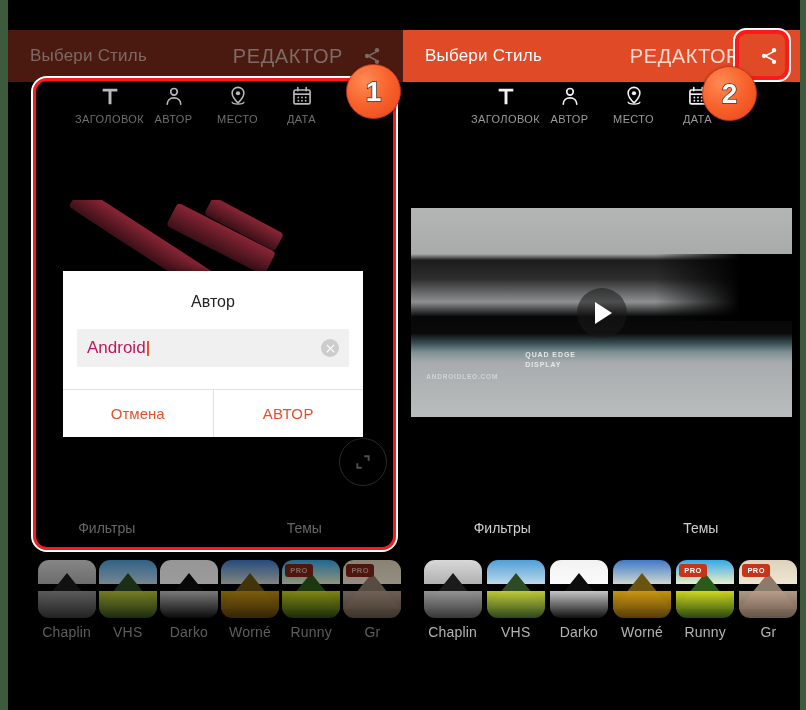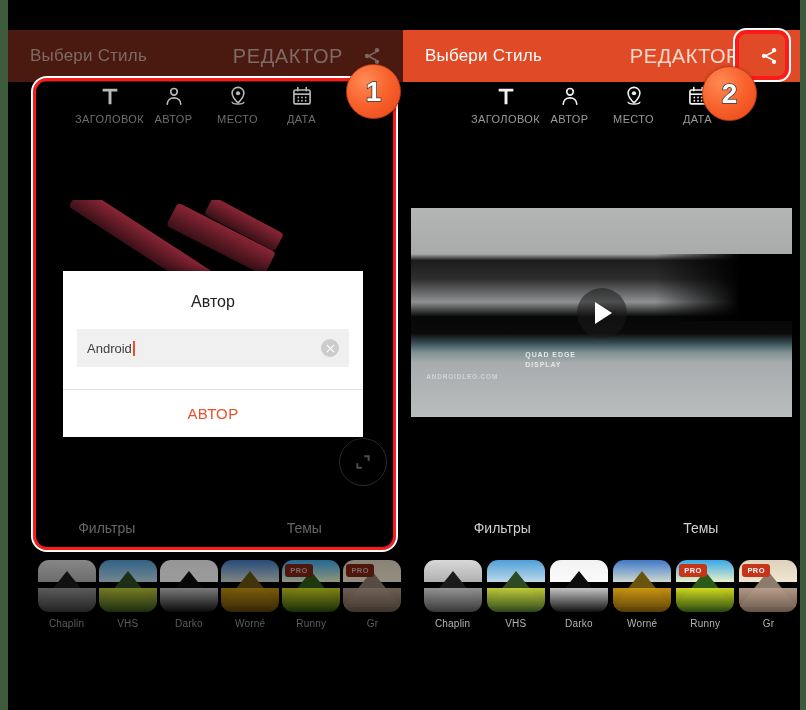--- a/index.html
+++ b/index.html
@@ -150,35 +150,35 @@
 
   
   .filmstrip {
     position: absolute; left: 0; right: 0; top: 560px;
     display: flex; gap: 0;
     padding-left: 28px;
   }
   .panel-right .filmstrip { padding-left: 18px; }
   .filmitem { width: 67px; display: flex; flex-direction: column; align-items: center; gap: 6px; }
   .thumb {
-    width: 58px; height: 52px; border-radius: 11px;
+    width: 58px; height: 58px; border-radius: 11px;
     position: relative; overflow: hidden;
   }
   .thumb .sky { position: absolute; left: 0; right: 0; top: 0; height: 42%; }
   .thumb .mtn {
     position: absolute; left: 50%; top: 22%;
     width: 0; height: 0; margin-left: -29px;
     border-left: 29px solid transparent;
     border-right: 29px solid transparent;
   }
   .thumb .trees {
     position: absolute; left: 0; right: 0; bottom: 0; height: 46%;
     opacity: .95;
   }
-  .filmlbl { font-size: 10px; letter-spacing: .2px; }
+  .filmlbl { font-size: 14px; letter-spacing: .2px; }
   .panel-left  .filmlbl { color: #5e5e5e; }
   .panel-right .filmlbl { color: #b4b4b4; }
   .pro-badge {
     position: absolute; left: 3px; top: 4px;
     background: #c7341a; color: #fff;
     font-size: 7.5px; font-weight: bold; letter-spacing: .4px;
     padding: 2px 5px; border-radius: 3px;
     z-index: 3;
   }
   .panel-left .pro-badge { background: #7d2414; color: #cfa89e; }
@@ -196,21 +196,21 @@
     padding: 22px 0 18px 0;
   }
   .dlg-field {
     margin: 0 14px;
     background: #f0f0f0;
     height: 38px;
     display: flex; align-items: center;
     padding: 0 10px;
     position: relative;
   }
-  .dlg-input-text { font-size: 13px; color: #404040; }
+  .dlg-input-text { font-size: 17px; color: #be185d; }
   .caret {
     display: inline-block; width: 2px; height: 15px;
     background: #e8502a; margin-left: 1px; vertical-align: -2px;
   }
   .clear-ico {
     position: absolute; right: 10px; top: 50%; margin-top: -9px;
     width: 18px; height: 18px; border-radius: 50%;
     background: #cccccc;
     display: flex; align-items: center; justify-content: center;
   }
@@ -410,20 +410,21 @@
       <div class="dlg-field">
         <span class="dlg-input-text">Android</span>
           <span class="caret"></span>
         <span class="clear-ico">
           <svg width="11" height="11" viewBox="0 0 12 12">
               <path d="M2.4 1.5 L6 5.1 L9.6 1.5 L10.5 2.4 L6.9 6 L10.5 9.6 L9.6 10.5 L6 6.9 L2.4 10.5 L1.5 9.6 L5.1 6 L1.5 2.4 Z" fill="#ffffff"></path>
             </svg>
         </span>
       </div>
       <div class="dlg-actions">
+        <div class="dlg-btn cancel">Отмена</div>
         <div class="dlg-btn done">АВТОР</div>
       </div>
     </div>
   </div>
 
   <div class="panel panel-right">
 
     <div class="appbar">
       <div class="app-title">Выбери Стиль</div>
       <div class="appbar-spacer"></div>

